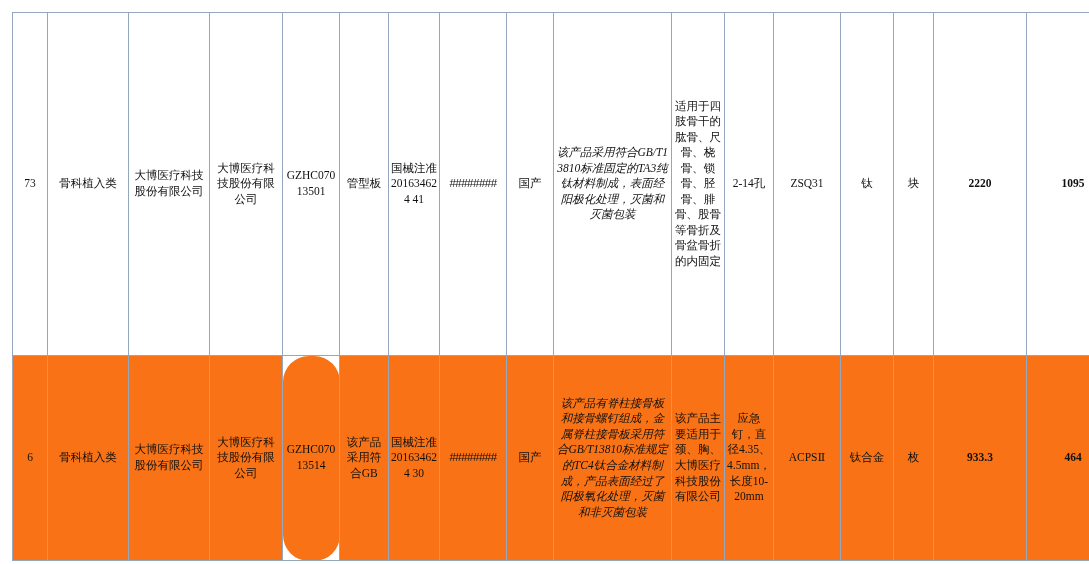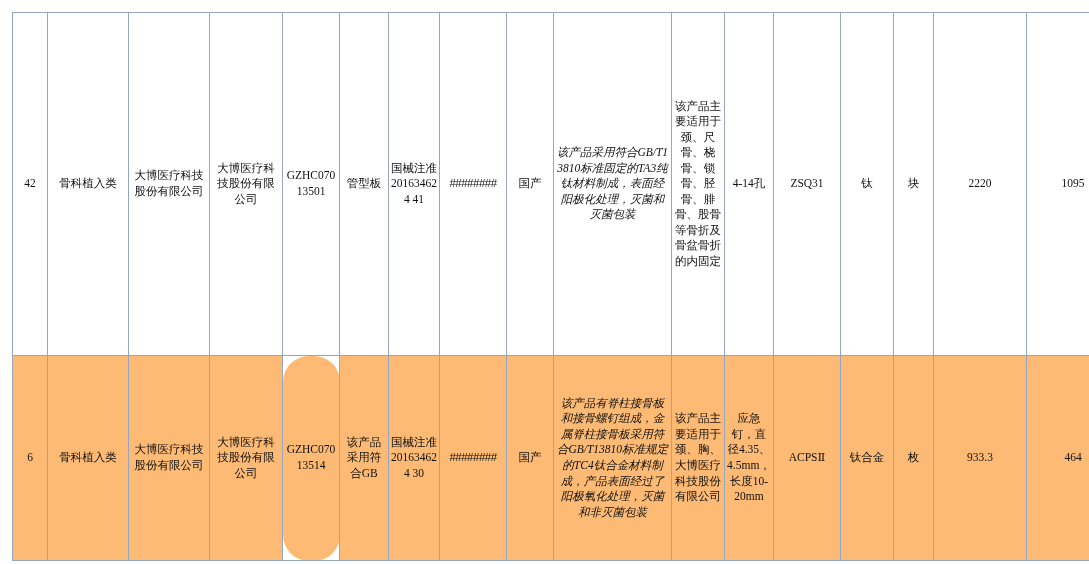--- a/index.html
+++ b/index.html
@@ -35,21 +35,21 @@
     line-height: 1.35;
     padding: 2px 2px;
     word-break: break-all;
     color: #111;
   }
   tr.row-a td {
     background: #ffffff;
     height: 338px;
   }
   tr.row-b td {
-    background: #fdba74;
+    background: #f97316;
     height: 200px;
   }
   
   .c0  { width: 30px;  }
   .c1  { width: 76px;  }
   .c2  { width: 76px;  }
   .c3  { width: 68px;  }
   .c4  { width: 52px; border-radius: 26px;  }
   .c5  { width: 44px;  }
   .c6  { width: 46px;  }
@@ -57,46 +57,46 @@
   .c8  { width: 42px;  }
   .c9  { width: 113px; }
   .c10 { width: 48px;  }
   .c11 { width: 44px;  }
   .c12 { width: 62px;  }
   .c13 { width: 48px;  }
   .c14 { width: 35px;  }
   .c15 { width: 88px;  }
   .c16 { width: 88px;  }
   .just  { text-align: justify; text-align-last: center; padding-left: 5px; padding-right: 5px; font-style: italic; }
-  .num   { font-family: "Liberation Serif", serif; }
+  .num   { font-family: "Liberation Serif", serif; font-weight: bold; }
   .ellipsis-cell {
     font-family: "Liberation Sans", sans-serif;
     letter-spacing: -0.5px;
     font-size: 11px;
   }
 </style>
 </head>
 <body>
 
 <div class="sheet">
   <table class="grid">
     <tbody>
       <tr class="row-a">
-        <td class="c0">42</td>
+        <td class="c0">73</td>
         <td class="c1">骨科植入类</td>
         <td class="c2">大博医疗科技股份有限公司</td>
         <td class="c3">大博医疗科技股份有限公司</td>
         <td class="c4">GZHC07013501</td>
         <td class="c5">管型板</td>
         <td class="c6">国械注准201634624 41</td>
         <td class="c7 ellipsis-cell">########</td>
         <td class="c8">国产</td>
         <td class="c9 just">该产品采用符合GB/T13810标准固定的TA3纯钛材料制成，表面经阳极化处理，灭菌和灭菌包装</td>
-        <td class="c10">该产品主要适用于颈、尺骨、桡骨、锁骨、胫骨、腓骨、股骨等骨折及骨盆骨折的内固定</td>
-        <td class="c11">4-14孔</td>
+        <td class="c10">适用于四肢骨干的肱骨、尺骨、桡骨、锁骨、胫骨、腓骨、股骨等骨折及骨盆骨折的内固定</td>
+        <td class="c11">2-14孔</td>
         <td class="c12">ZSQ31</td>
         <td class="c13">钛</td>
         <td class="c14">块</td>
         <td class="c15 num">2220</td>
         <td class="c16 num">1095</td>
 
       </tr>
       <tr class="row-b">
         <td class="c0">6</td>
         <td class="c1">骨科植入类</td>

